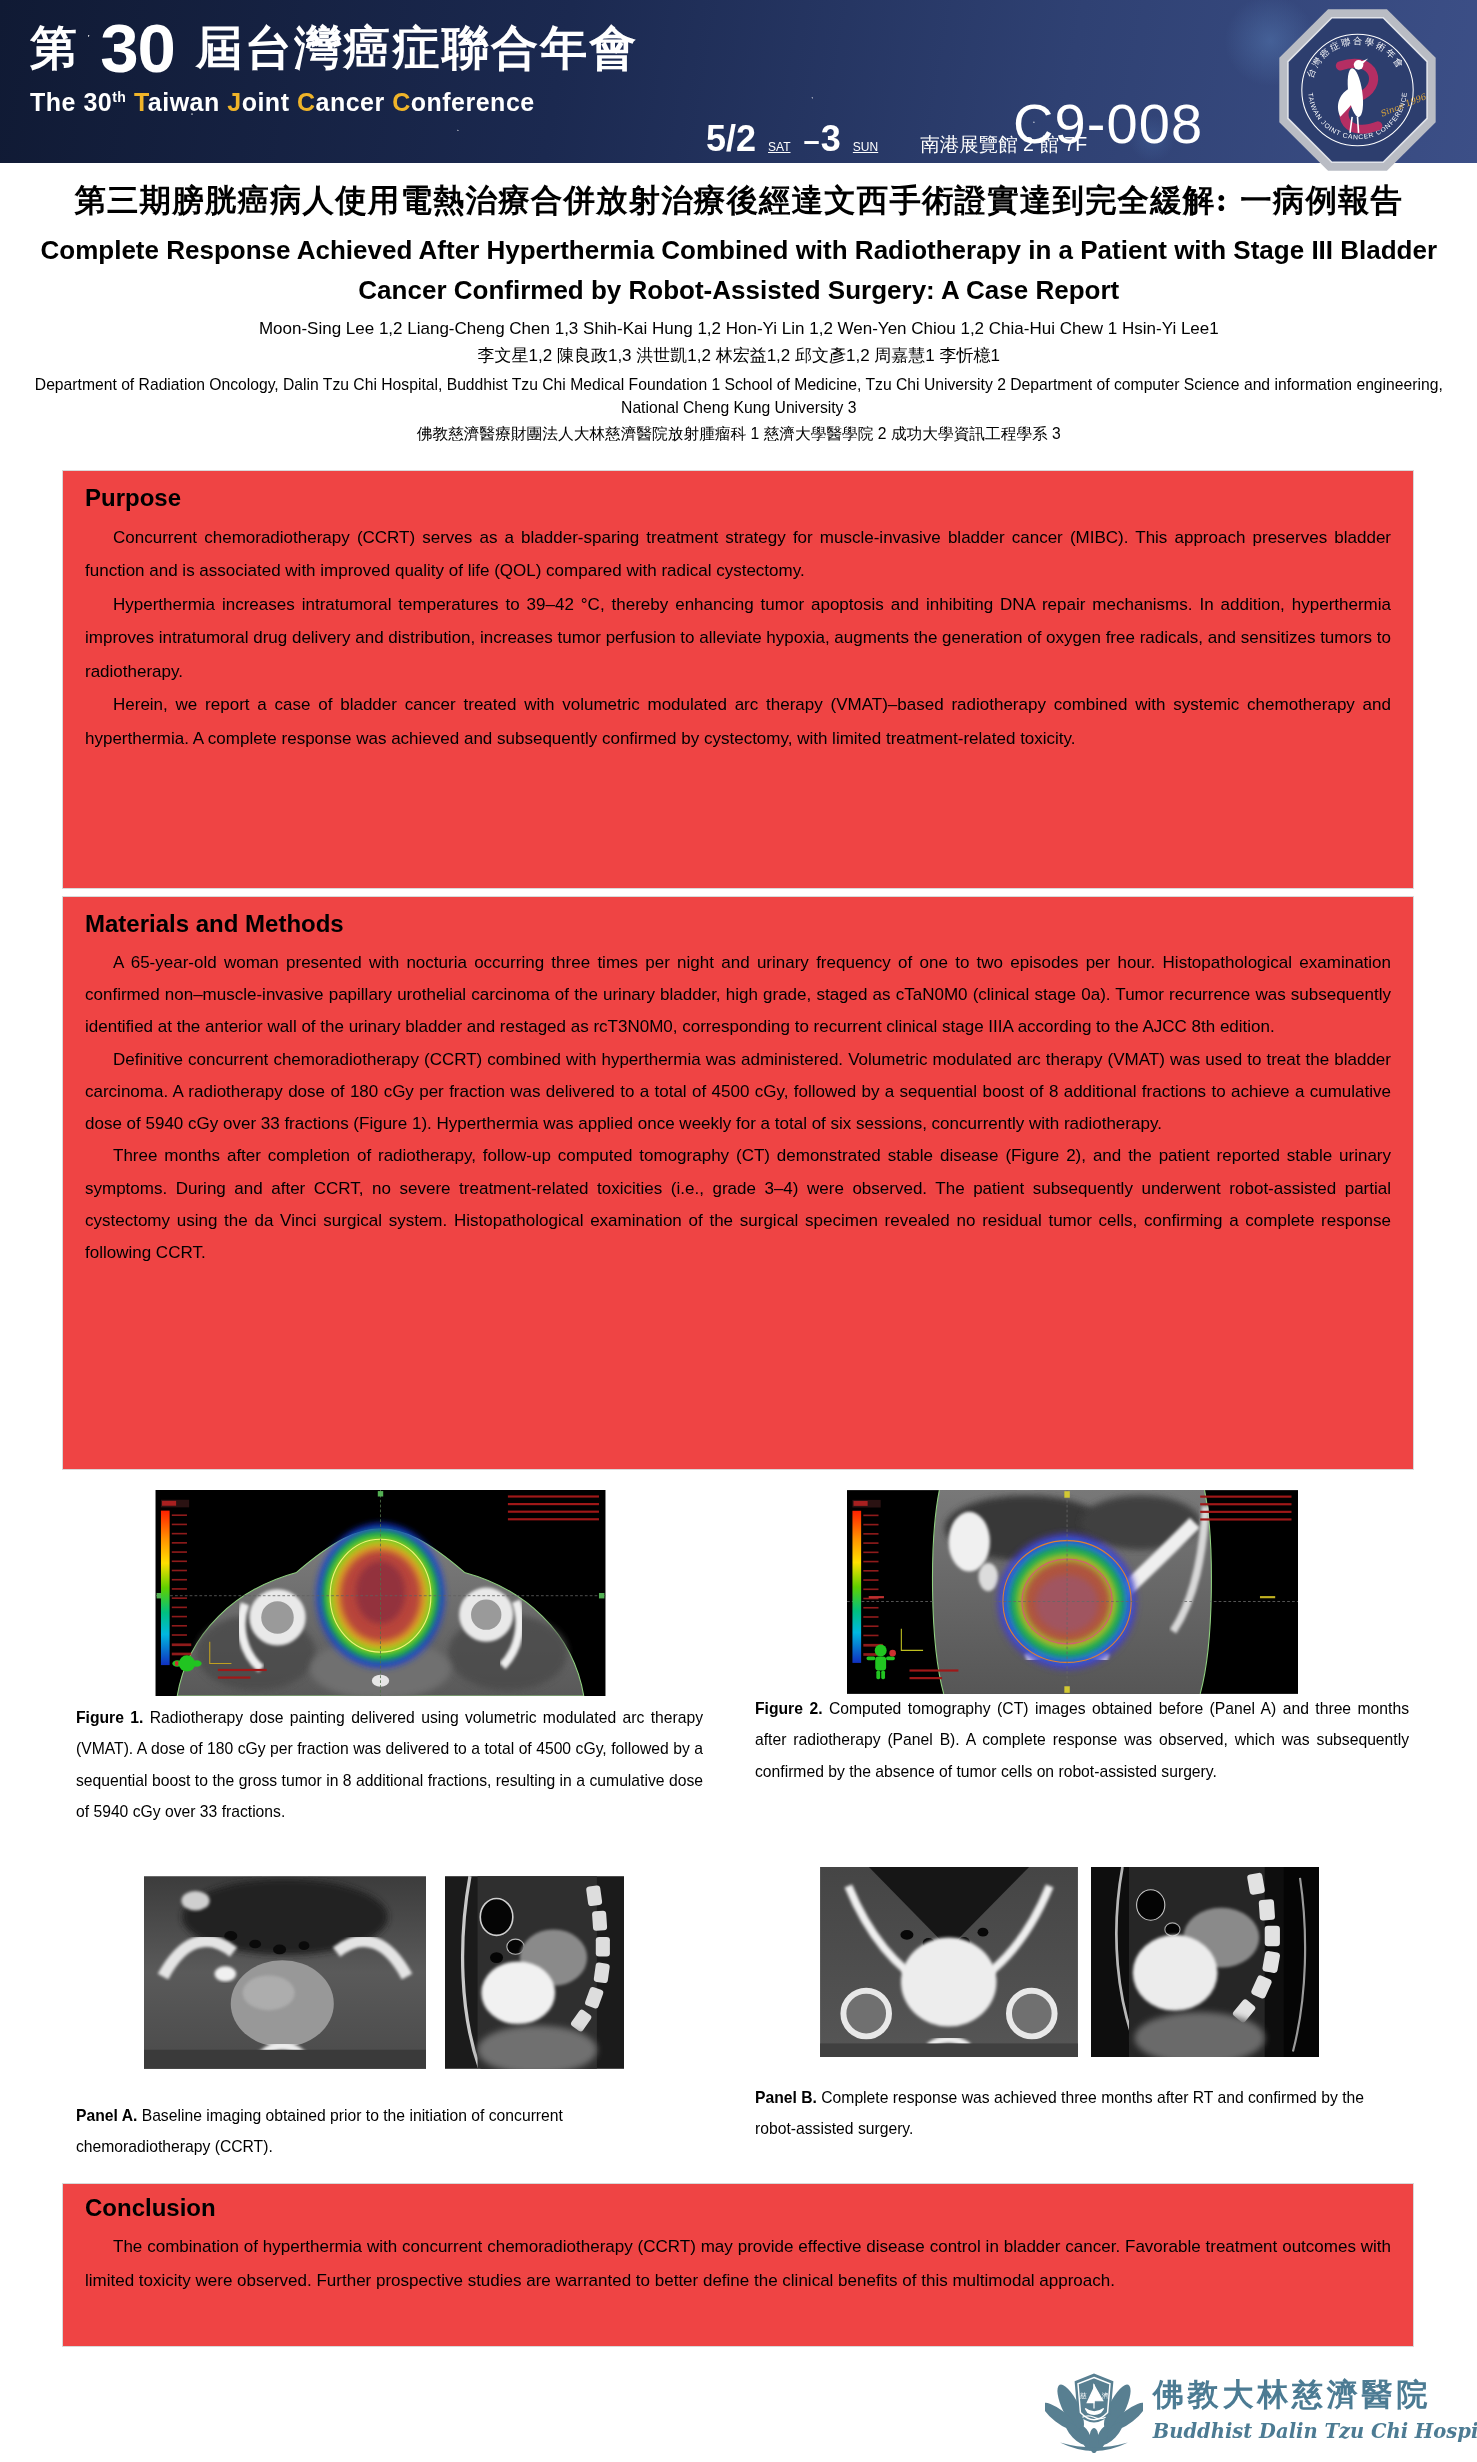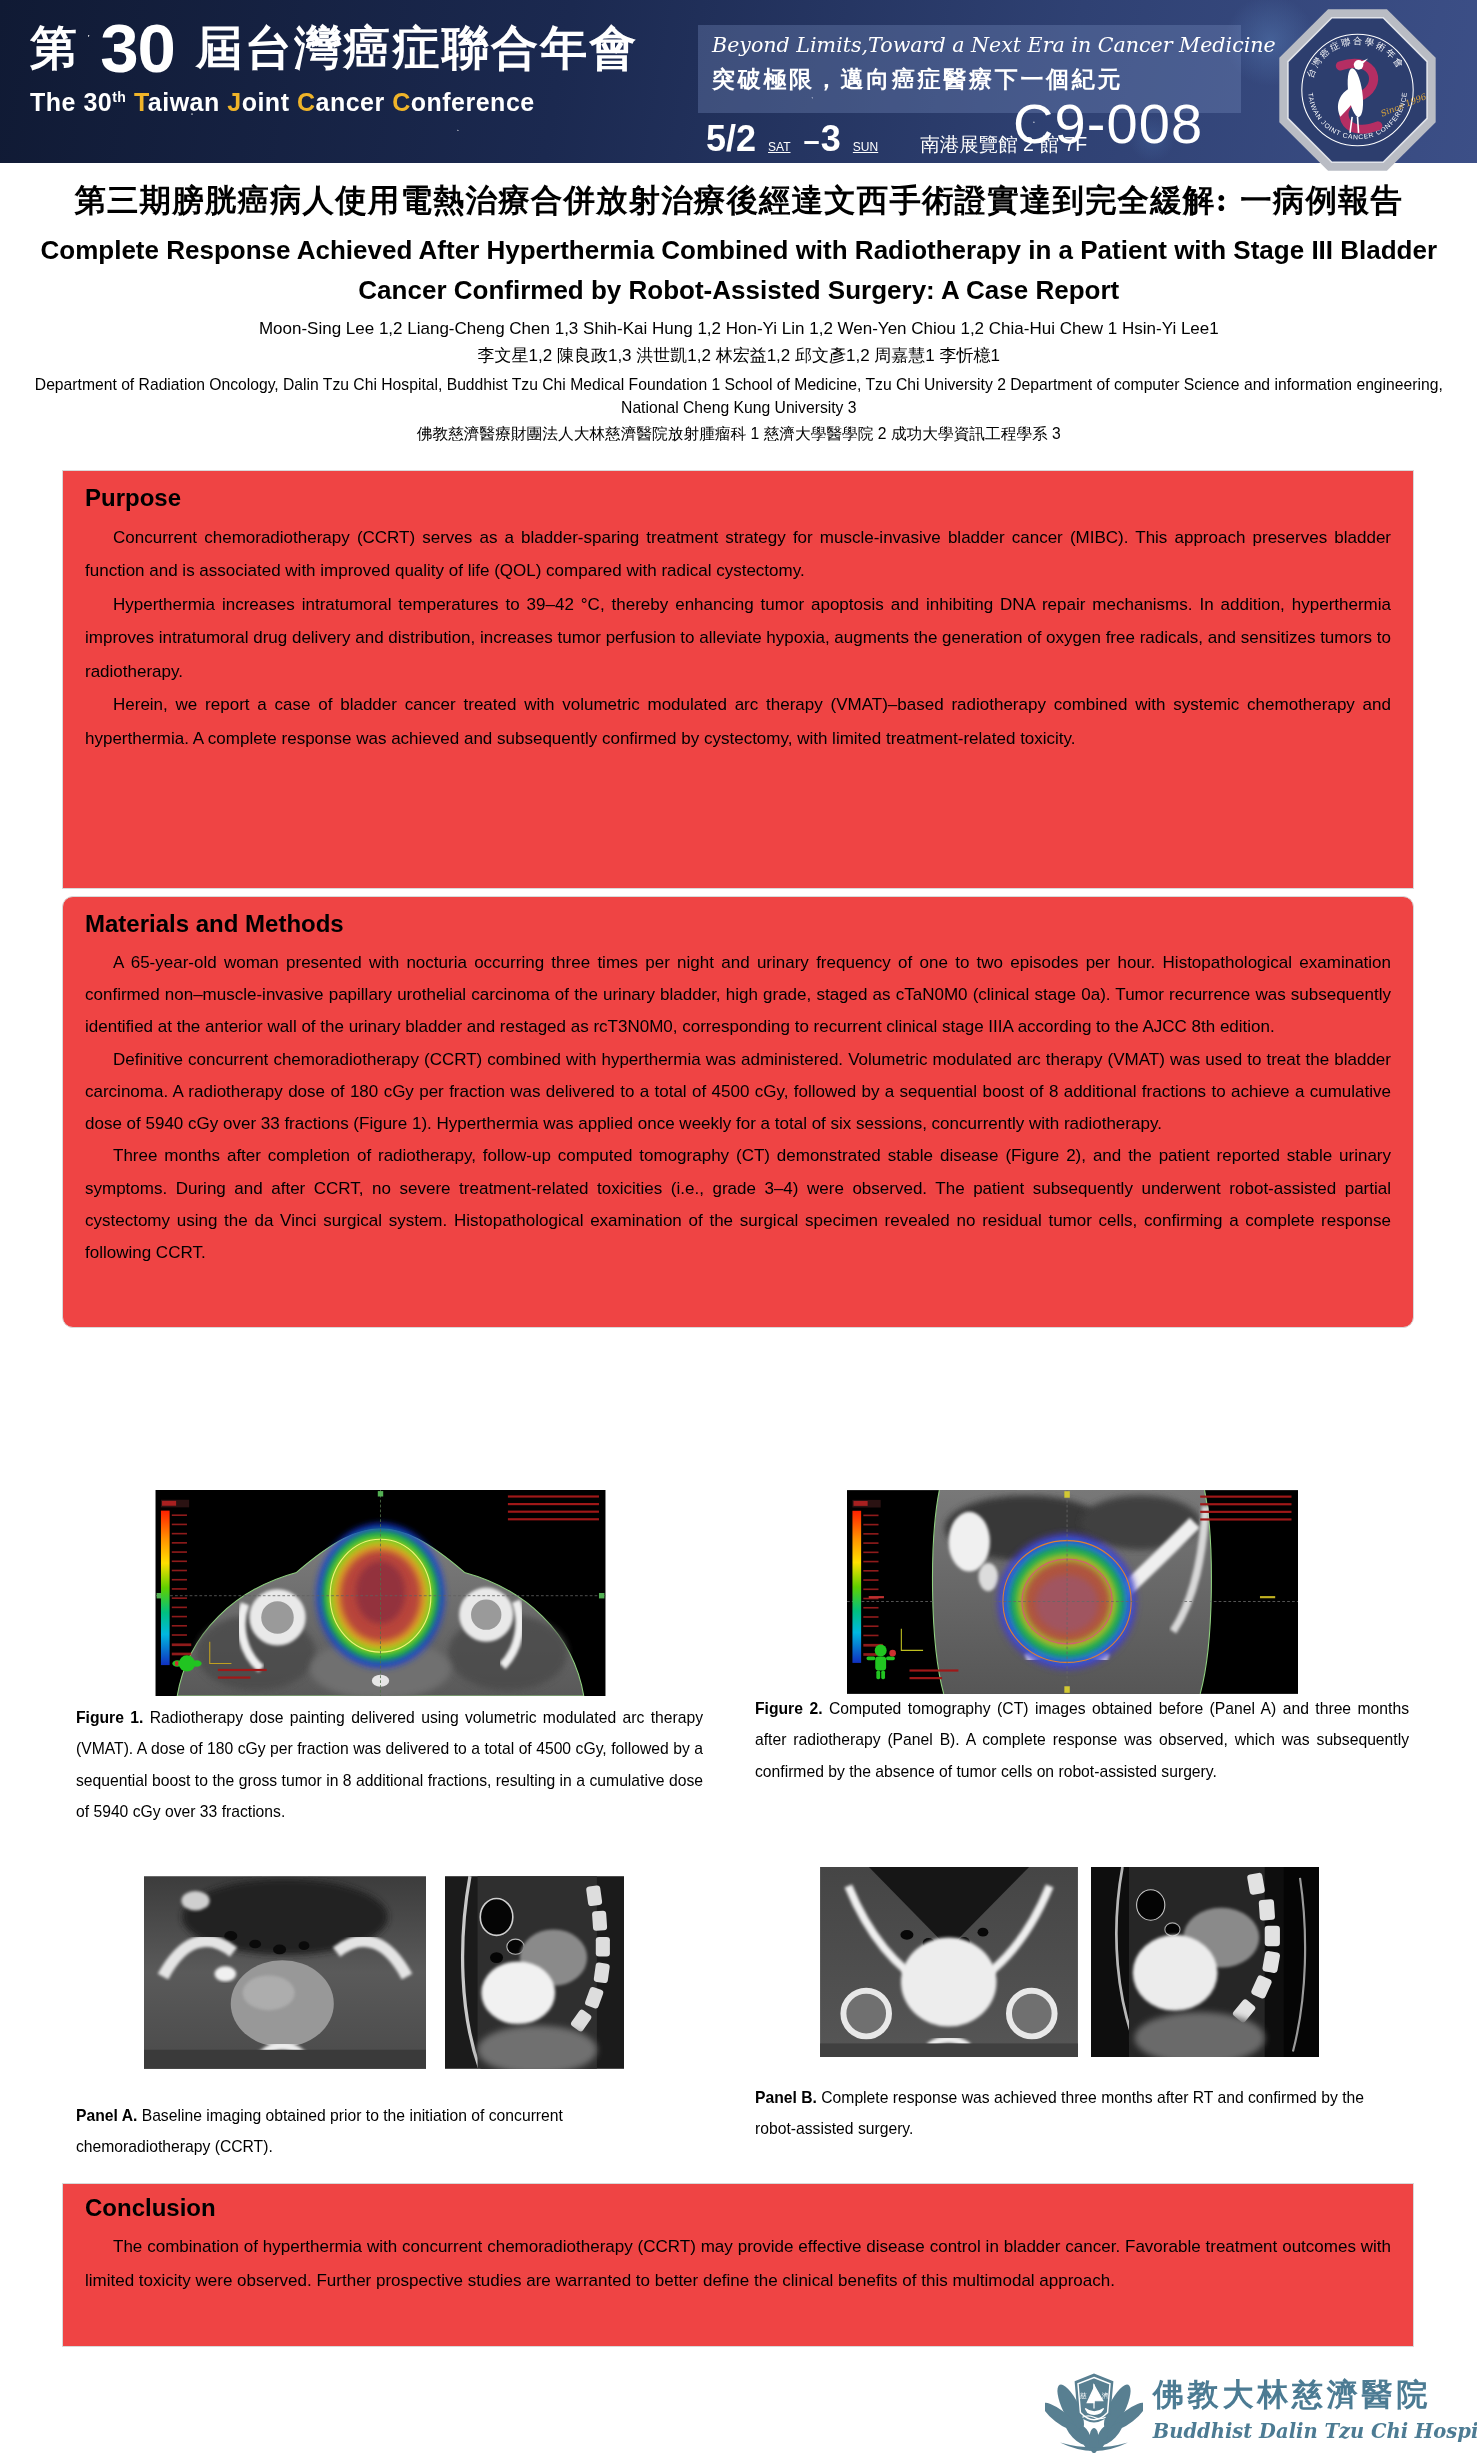--- a/index.html
+++ b/index.html
@@ -50,21 +50,21 @@
   .authors-zh{font-size:17px;margin-top:5.4px;}
   .affils{font-size:15.7px;line-height:1.45;margin-top:6.5px;}
   .affil-zh{font-size:15.7px;margin-top:4.3px;}
 
   
   .box{position:absolute;left:62px;width:1352px;border:1.1px solid #d9d9d9;background:#ef4444;
     padding:13px 22px 13px 22px;box-sizing:border-box;}
   .box h2{font-size:24px;font-weight:bold;margin:0 0 8.7px 0;}
   .box p{font-size:17px;line-height:1.97;text-align:justify;text-indent:28px;margin:0;}
   #purpose-box{top:470px;height:419px;}
-  #methods-box{top:896px;height:432px;border-radius:11px;}
+  #methods-box{top:896px;height:574px;}
   #methods-box p{line-height:1.90;}
   #conclusion-box{top:2183px;height:164px;padding-top:9.8px;}
 
   
   .ctimg{position:absolute;}
   #fig1-img{left:155px;top:1490px;width:451px;height:206px;}
   #fig2-img{left:847px;top:1490px;width:451px;height:204px;}
   .caption{position:absolute;font-size:15.7px;line-height:2.0;text-align:justify;}
   .caption b{font-weight:bold;}
   #fig1-cap{left:76px;top:1702px;width:627px;}
@@ -102,24 +102,20 @@
       </div>
       <div class="conf-en">
         <span>The 30</span><sup>th</sup>
         <span class="gold">T</span><span>aiwan</span>
         <span class="gold">J</span><span>oint</span>
         <span class="gold">C</span><span>ancer</span>
         <span class="gold">C</span><span>onference</span>
       </div>
     </div>
 
-    <div class="slogan">
-      <div class="slogan-en">Beyond Limits,Toward a Next Era in Cancer Medicine</div>
-      <div class="slogan-zh">突破極限，邁向癌症醫療下一個紀元</div>
-    </div>
 
     <div class="dateline">
       <span class="d-big">5/2</span>
       <span class="d-sub">SAT</span>
       <span class="d-dash">–</span>
       <span class="d-big">3</span>
       <span class="d-sub">SUN</span>
       <span class="venue">南港展覽館 2 館 7F</span>
     </div>
 

